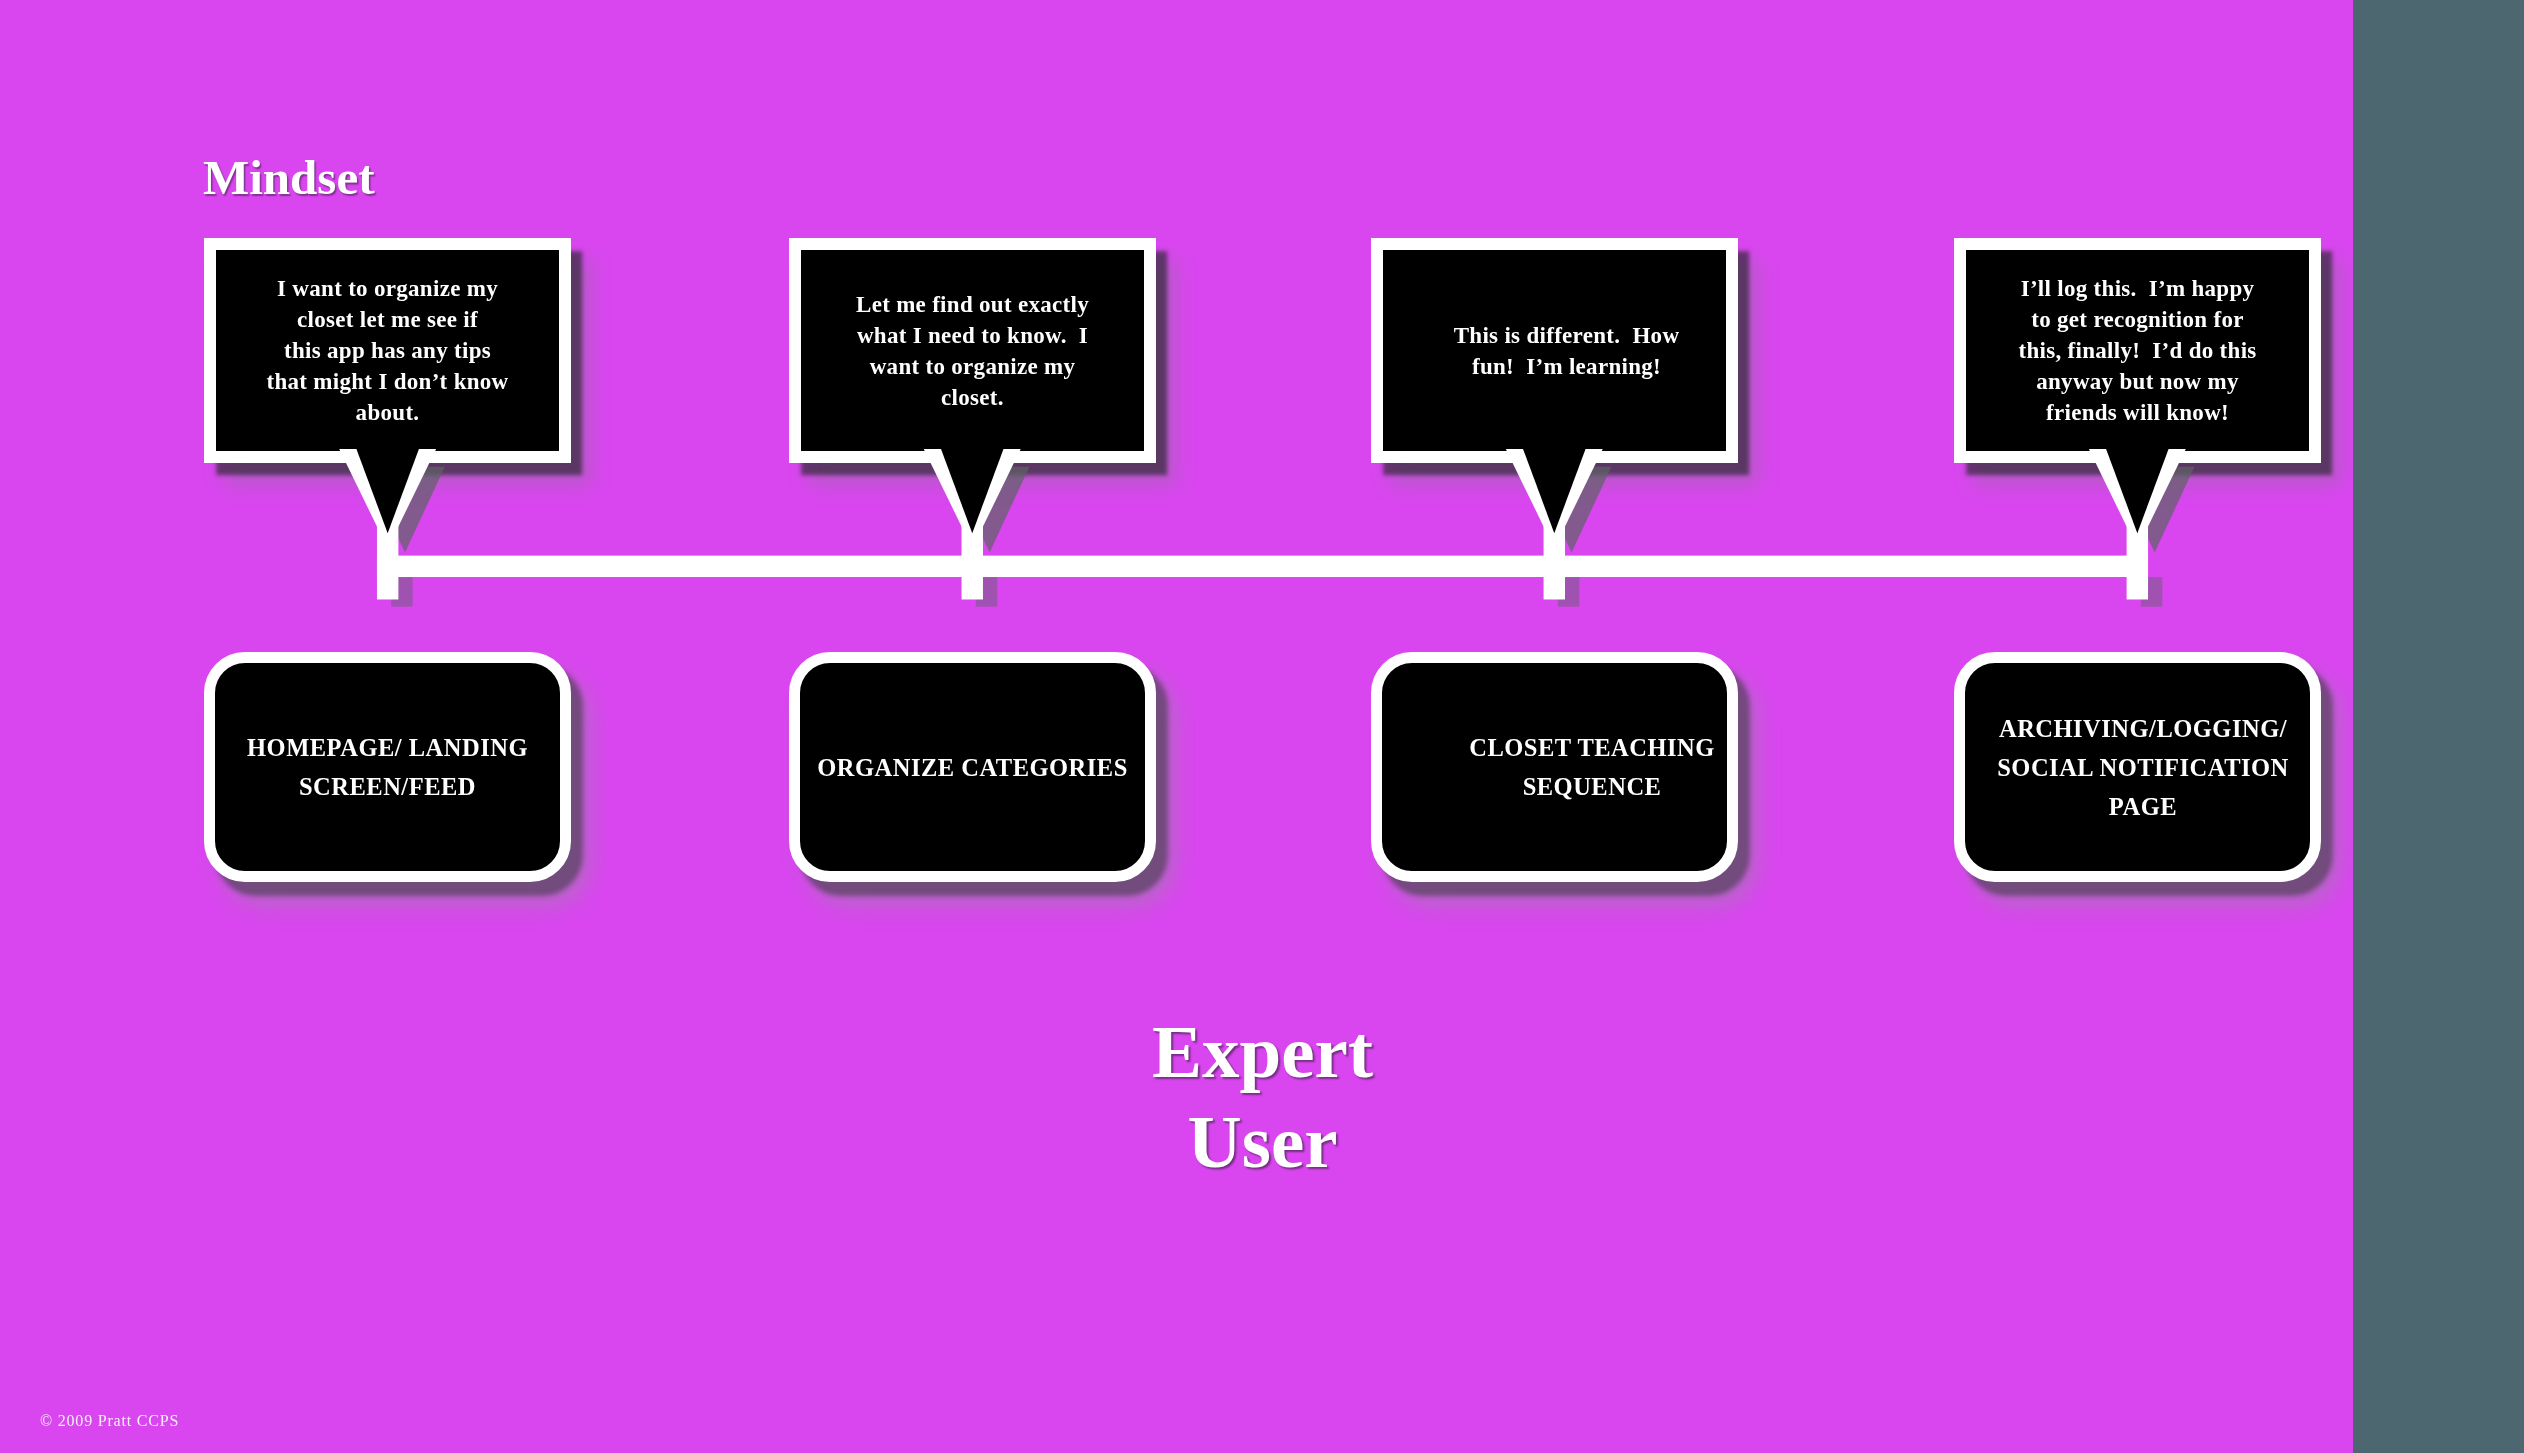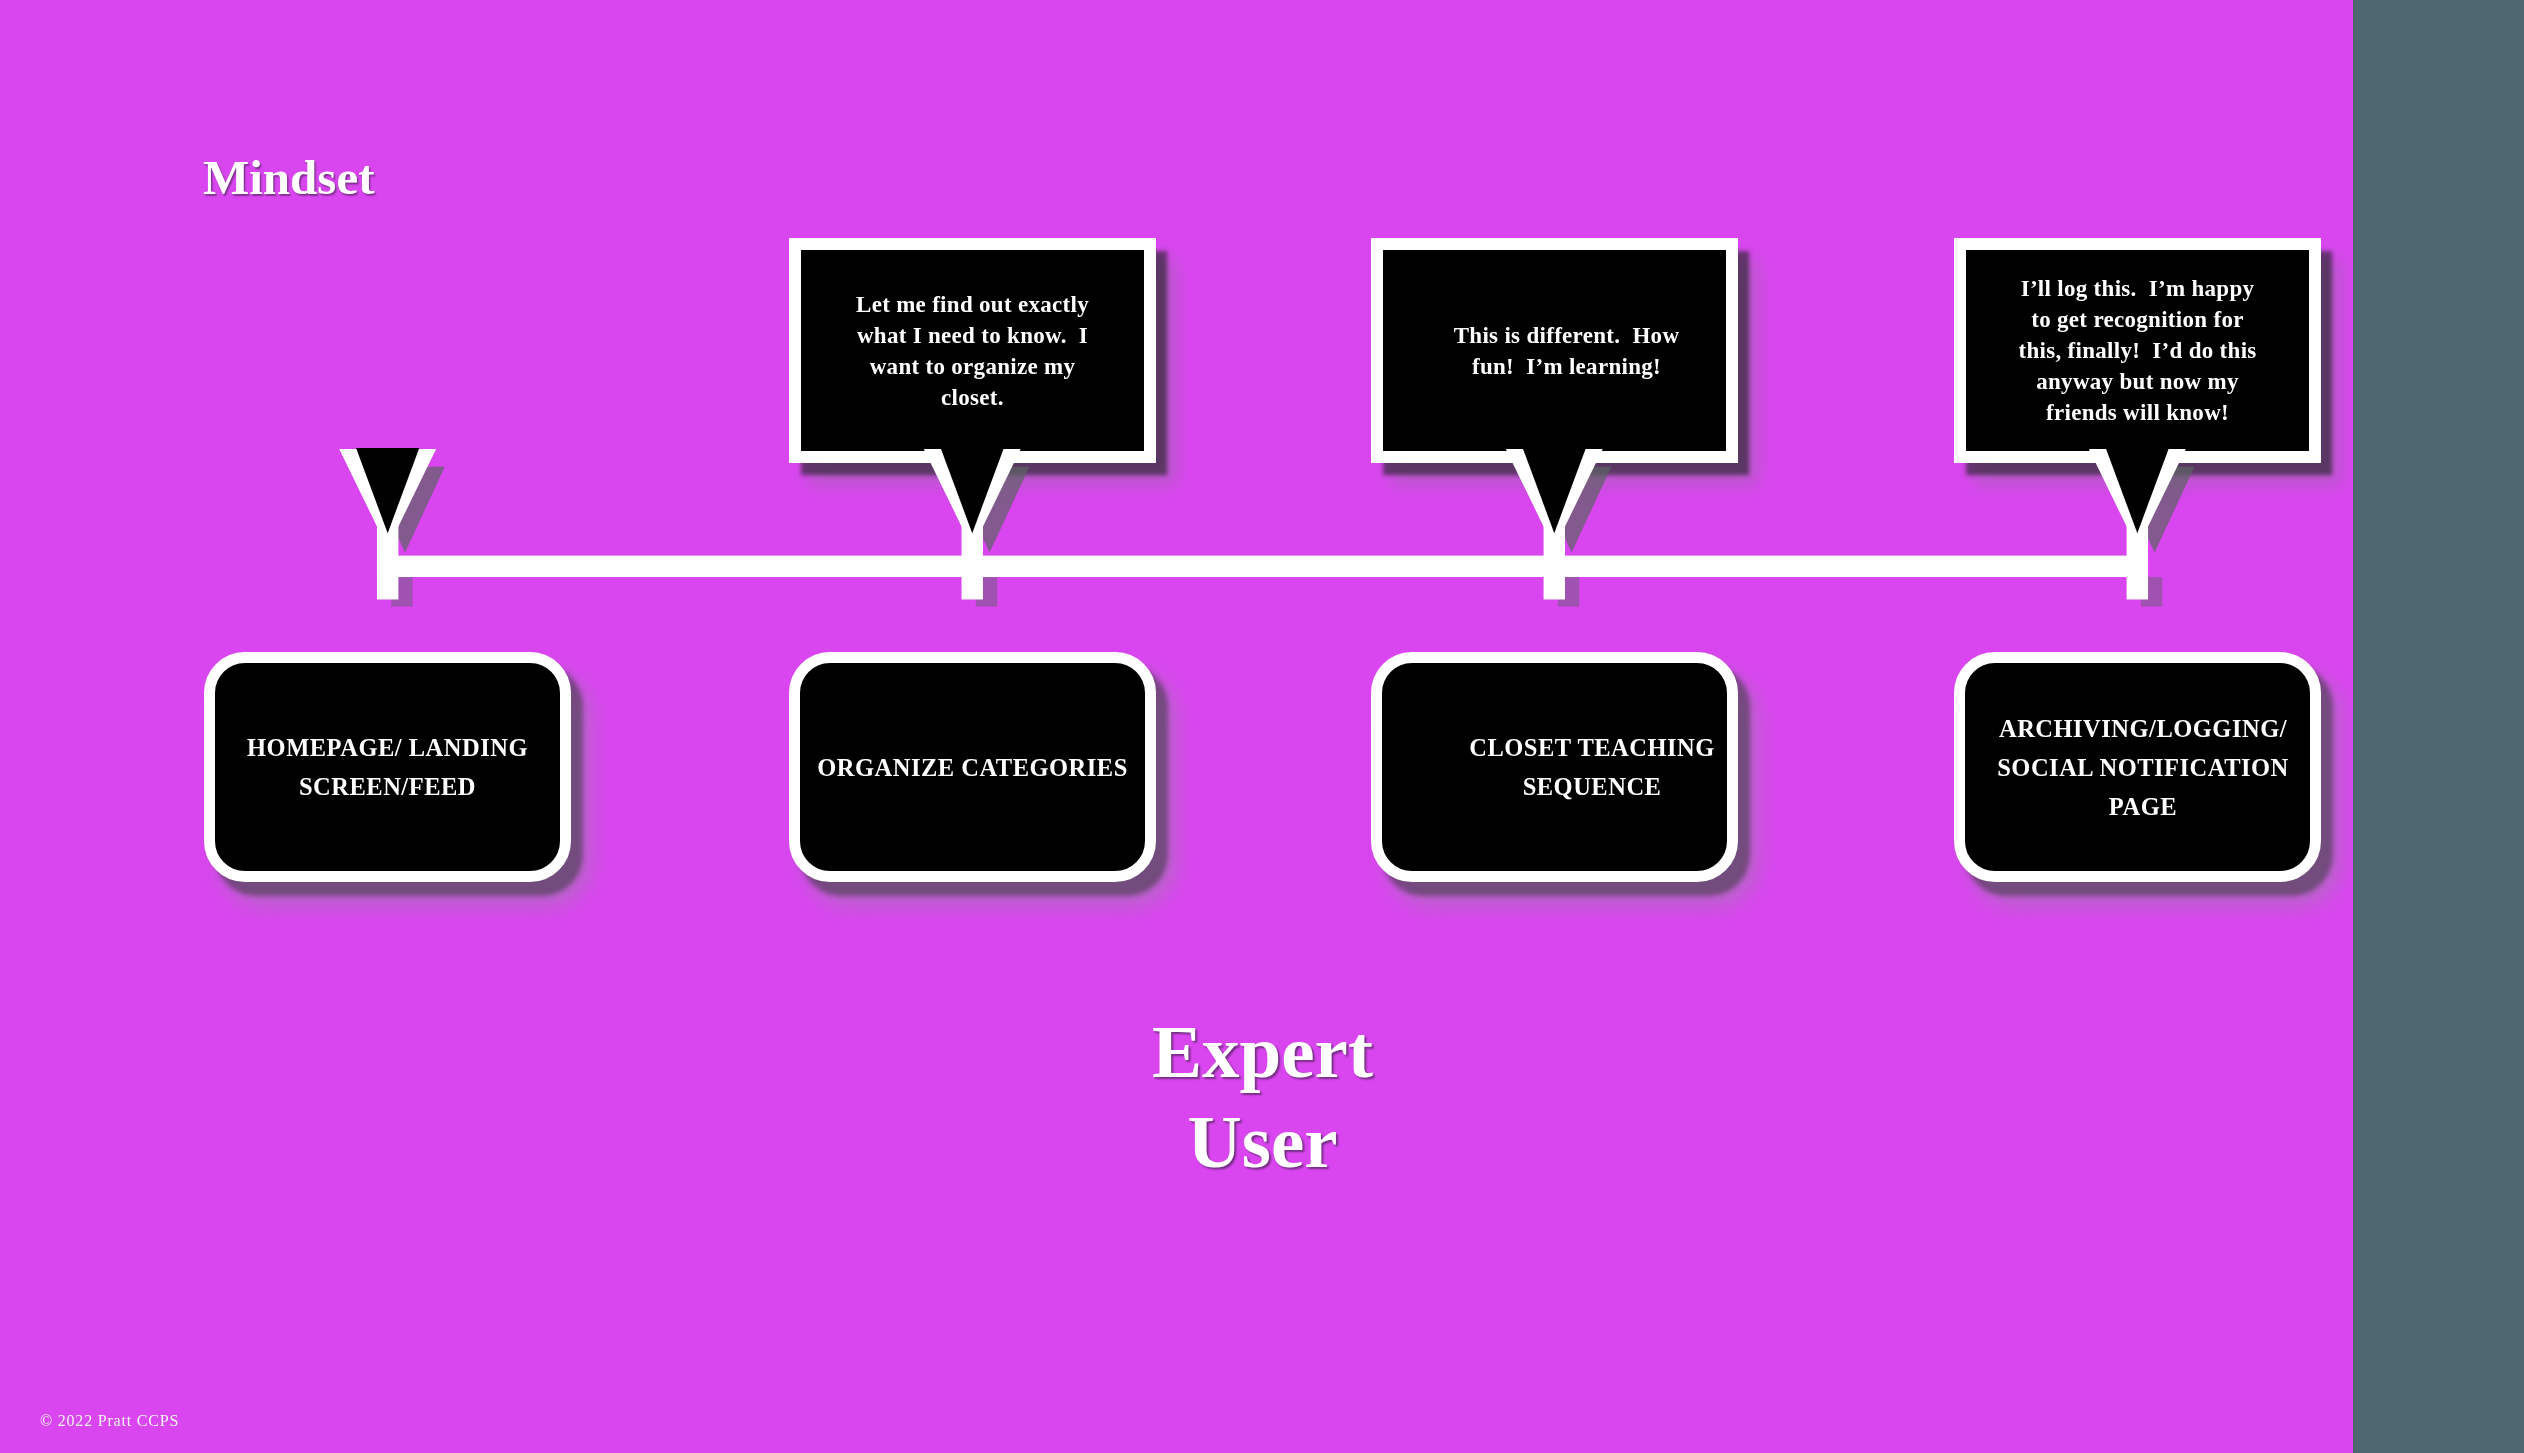--- a/index.html
+++ b/index.html
@@ -51,20 +51,27 @@
     z-index:2;pointer-events:none;
   }
 </style>
 </head>
 <body>
 
 <div id="canvas">
 
   <div class="page-title">Mindset</div>
 
+  <div class="bubble" style="left:204px;">
+    <div class="bubble-text">I want to organize my
+closet let me see if
+this app has any tips
+that might I don’t know
+about.</div>
+  </div>
   <div class="bubble" style="left:789px;">
     <div class="bubble-text">Let me find out exactly
 what I need to know.&nbsp; I
 want to organize my
 closet.</div>
   </div>
   <div class="bubble" style="left:1371px;padding-left:24px;">
     <div class="bubble-text">This is different.&nbsp; How
 fun!&nbsp; I’m learning!</div>
   </div>
@@ -118,16 +125,16 @@
   </div>
   <div class="stage" style="left:1954px;padding-left:11px;">
     <div class="stage-text">ARCHIVING/LOGGING/
 SOCIAL NOTIFICATION
 PAGE</div>
   </div>
 
   <div class="persona">Expert
 User</div>
 
-  <div class="copyright">© 2022 Pratt CCPS</div>
+  <div class="copyright">© 2009 Pratt CCPS</div>
 
 </div>
 
 
 </body></html>

